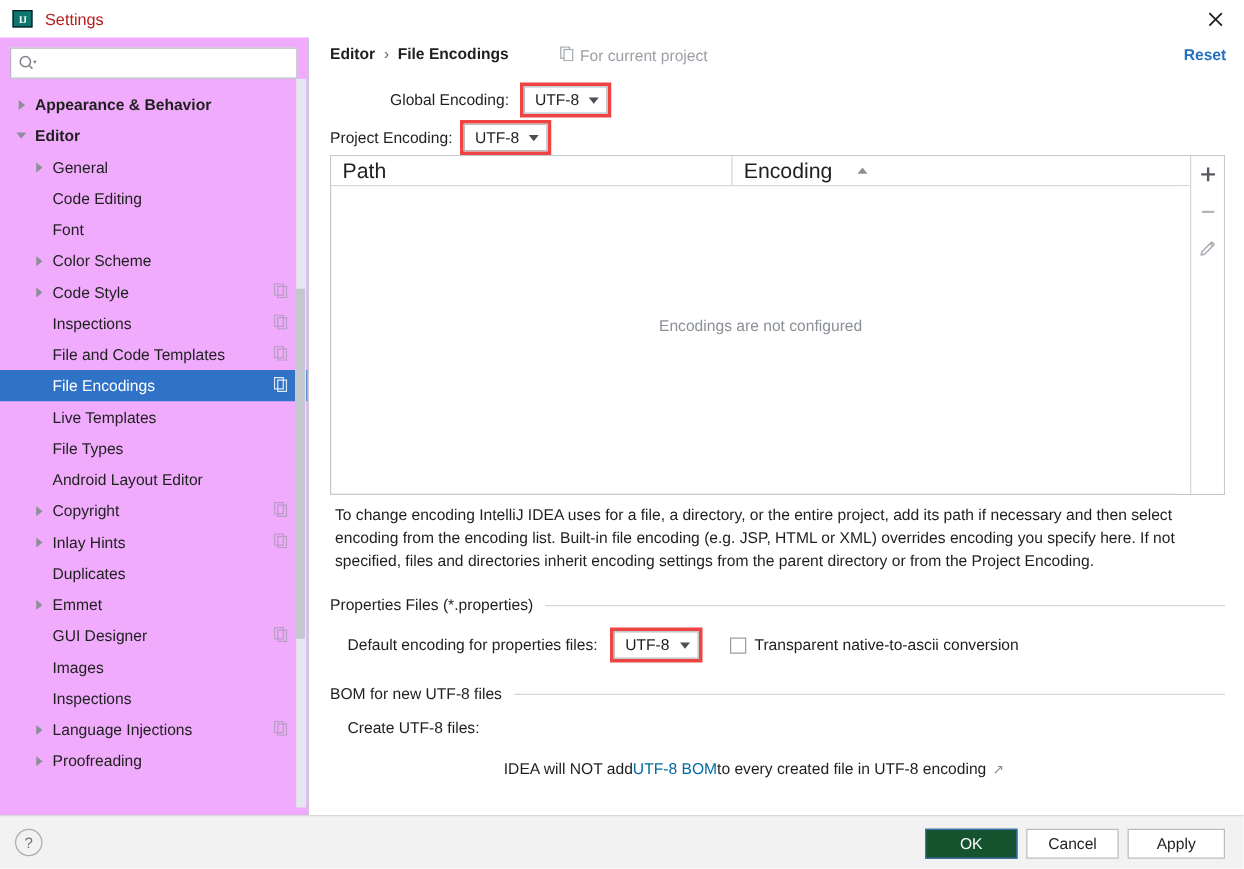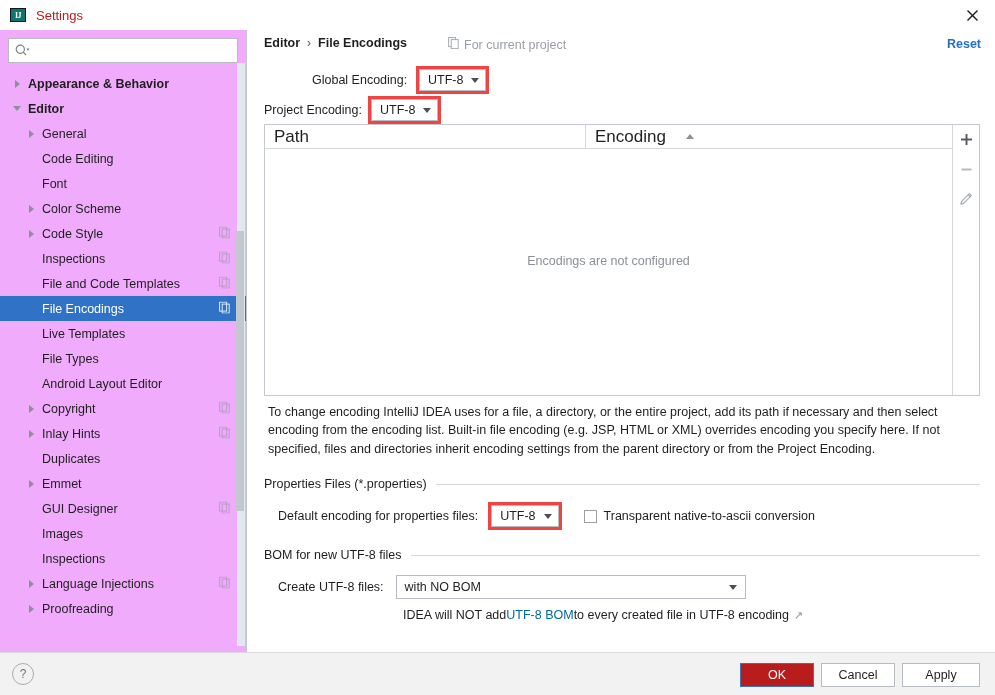--- a/index.html
+++ b/index.html
@@ -257,21 +257,21 @@
     display: flex; align-items: center; justify-content: center;
     font-size: 12px; cursor: pointer; background: #f2f2f2;
   }
   .btn {
     position: absolute; top: 10px; height: 24px;
     border: 1px solid #b7bcc2; background: #ffffff;
     display: flex; align-items: center; justify-content: center;
     font-size: 12.5px; cursor: pointer; color: #1f1f1f;
   }
   .btn.primary {
-    background: #b91c1c; border-color: #3e72b5; color: #ffffff;
+    background: #14532d; border-color: #3e72b5; color: #ffffff;
   }
   .btn-ok    { left: 740px; width: 74px; }
   .btn-cancel{ left: 821px; width: 74px; }
   .btn-apply { left: 902px; width: 78px; }
 
   .watermark {
     position: absolute; left: 732px; top: 662px;
     font-size: 17px; color: #b9bcc0; opacity: 0.72;
     white-space: nowrap; pointer-events: none;
     font-family: "Liberation Sans", sans-serif;
@@ -552,24 +552,20 @@
       </span>
     </div>
 
     <div class="group-title" style="top:518px;">
       <span>BOM for new UTF-8 files</span>
       <span class="group-line"></span>
     </div>
 
     <div class="row-field" style="left:30px; top:545px;">
       <span class="field-label" style="margin-right:12px;">Create UTF-8 files:</span>
-      <span class="combo combo-wide">
-        <span>with NO BOM</span>
-        <span class="caret"></span>
-      </span>
     </div>
 
     <div class="helper-text" style="left:155px; top:578px;">
       <span>IDEA will NOT add </span>
       <span class="link">UTF-8 BOM</span>
       <span> to every created file in UTF-8 encoding</span>
       <span class="ext-arrow">↗</span>
     </div>
 
   </div>

